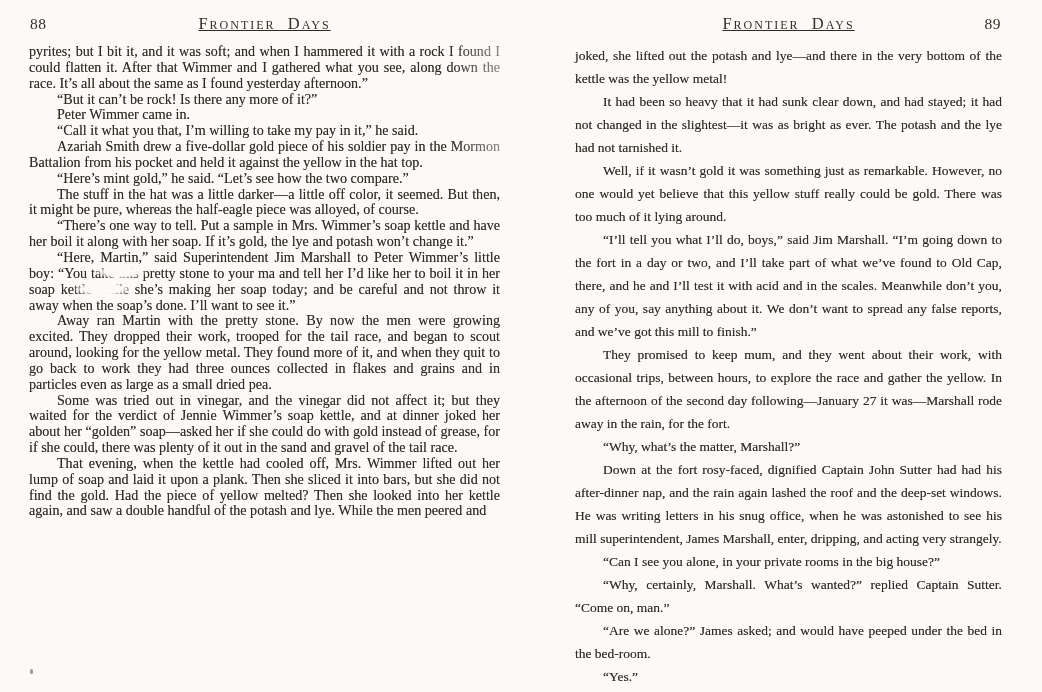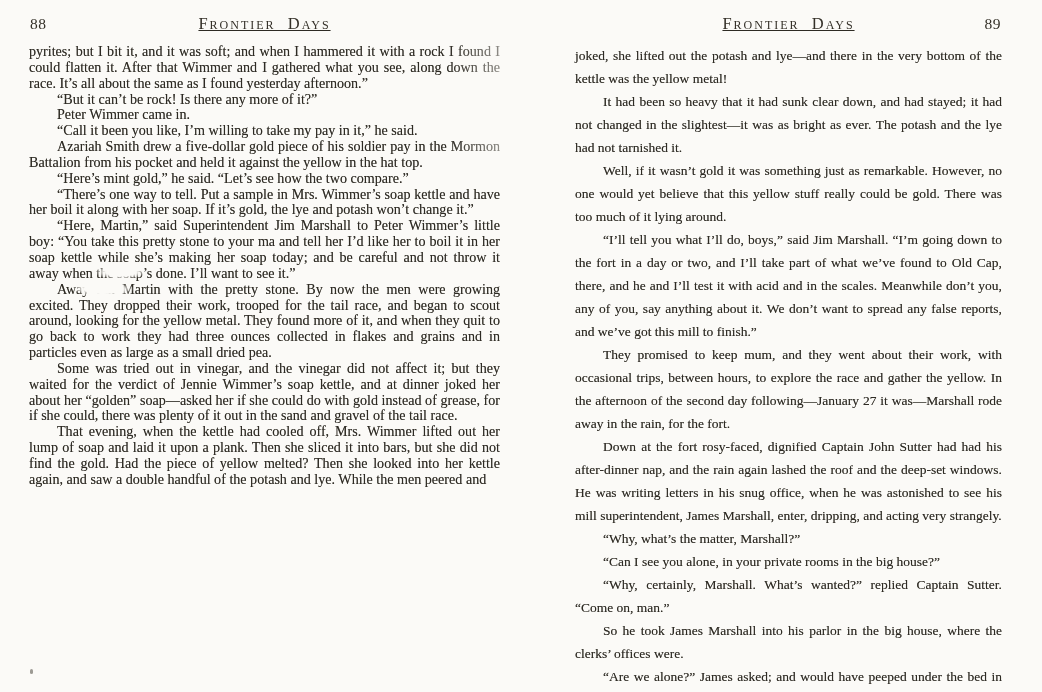--- a/index.html
+++ b/index.html
@@ -93,23 +93,24 @@
 
 <div class="page page-left">
   <div class="pagehead">
     <span class="folio">88</span>
     <span class="running">Frontier Days</span>
   </div>
   <div class="pagebody">
       <p class="para">pyrites; but I bit it, and it was soft; and when I hammered it with a rock I found I could flatten it.  After that Wimmer and I gathered what you see, along down the race.  It’s all about the same as I found yesterday afternoon.”</p>
       <p class="para indent">“But it can’t be rock!  Is there any more of it?”</p>
       <p class="para indent">Peter Wimmer came in.</p>
-      <p class="para indent">“Call it been you like, I’m willing to take my pay in it,” he said.</p>
+      <p class="para indent">“Call it what you that, I’m willing to take my pay in it,” he said.</p>
       <p class="para indent">Azariah Smith drew a five-dollar gold piece of his soldier pay in the Mormon Battalion from his pocket and held it against the yellow in the hat top.</p>
       <p class="para indent">“Here’s mint gold,” he said.  “Let’s see how the two compare.”</p>
+      <p class="para indent">The stuff in the hat was a little darker—a little off color, it seemed.  But then, it might be pure, whereas the half-eagle piece was alloyed, of course.</p>
       <p class="para indent">“There’s one way to tell.  Put a sample in Mrs. Wimmer’s soap kettle and have her boil it along with her soap.  If it’s gold, the lye and potash won’t change it.”</p>
       <p class="para indent">“Here, Martin,” said Superintendent Jim Marshall to Peter Wimmer’s little boy: “You take this pretty stone to your ma and tell her I’d like her to boil it in her soap kettle while she’s making her soap today; and be careful and not throw it away when the soap’s done.  I’ll want to see it.”</p>
       <p class="para indent">Away ran Martin with the pretty stone.  By now the men were growing excited.  They dropped their work, trooped for the tail race, and began to scout around, looking for the yellow metal. They found more of it, and when they quit to go back to work they had three ounces collected in flakes and grains and in particles even as large as a small dried pea.</p>
       <p class="para indent">Some was tried out in vinegar, and the vinegar did not affect it; but they waited for the verdict of Jennie Wimmer’s soap kettle, and at dinner joked her about her “golden” soap—asked her if she could do with gold instead of grease, for if she could, there was plenty of it out in the sand and gravel of the tail race.</p>
       <p class="para indent">That evening, when the kettle had cooled off, Mrs. Wimmer lifted out her lump of soap and laid it upon a plank.  Then she sliced it into bars, but she did not find the gold.  Had the piece of yellow melted?  Then she looked into her kettle again, and saw a double handful of the potash and lye.  While the men peered and</p>
     </div>
   <div class="smudge"></div>
   <div class="edge-fade"></div>
   <div class="speck"></div>
 </div>
@@ -118,21 +119,20 @@
   <div class="pagehead">
     <span class="running">Frontier Days</span>
     <span class="folio">89</span>
   </div>
   <div class="pagebody">
       <p class="para">joked, she lifted out the potash and lye—and there in the very bottom of the kettle was the yellow metal!</p>
       <p class="para indent">It had been so heavy that it had sunk clear down, and had stayed; it had not changed in the slightest—it was as bright as ever. The potash and the lye had not tarnished it.</p>
       <p class="para indent">Well, if it wasn’t gold it was something just as remarkable. However, no one would yet believe that this yellow stuff really could be gold.  There was too much of it lying around.</p>
       <p class="para indent">“I’ll tell you what I’ll do, boys,” said Jim Marshall.  “I’m going down to the fort in a day or two, and I’ll take part of what we’ve found to Old Cap, there, and he and I’ll test it with acid and in the scales.  Meanwhile don’t you, any of you, say anything about it. We don’t want to spread any false reports, and we’ve got this mill to finish.”</p>
       <p class="para indent">They promised to keep mum, and they went about their work, with occasional trips, between hours, to explore the race and gather the yellow.  In the afternoon of the second day following—January 27 it was—Marshall rode away in the rain, for the fort.</p>
+      <p class="para indent">“Why, what’s the matter, Marshall?”</p>
       <p class="para indent">Down at the fort rosy-faced, dignified Captain John Sutter had had his after-dinner nap, and the rain again lashed the roof and the deep-set windows.  He was writing letters in his snug office, when he was astonished to see his mill superintendent, James Marshall, enter, dripping, and acting very strangely.</p>
-      <p class="para indent">“Why, what’s the matter, Marshall?”</p>
       <p class="para indent">“Can I see you alone, in your private rooms in the big house?”</p>
       <p class="para indent">“Why, certainly, Marshall.  What’s wanted?” replied Captain Sutter.  “Come on, man.”</p>
-      <p class="para indent">So he took James Marshall into his parlor in the big house, where the clerks’ offices were.</p>
       <p class="para indent">“Are we alone?” James asked; and would have peeped under the bed in the bed-room.</p>
       <p class="para indent">“Yes.”</p>
     </div>
 </div>
 
 </body></html>

